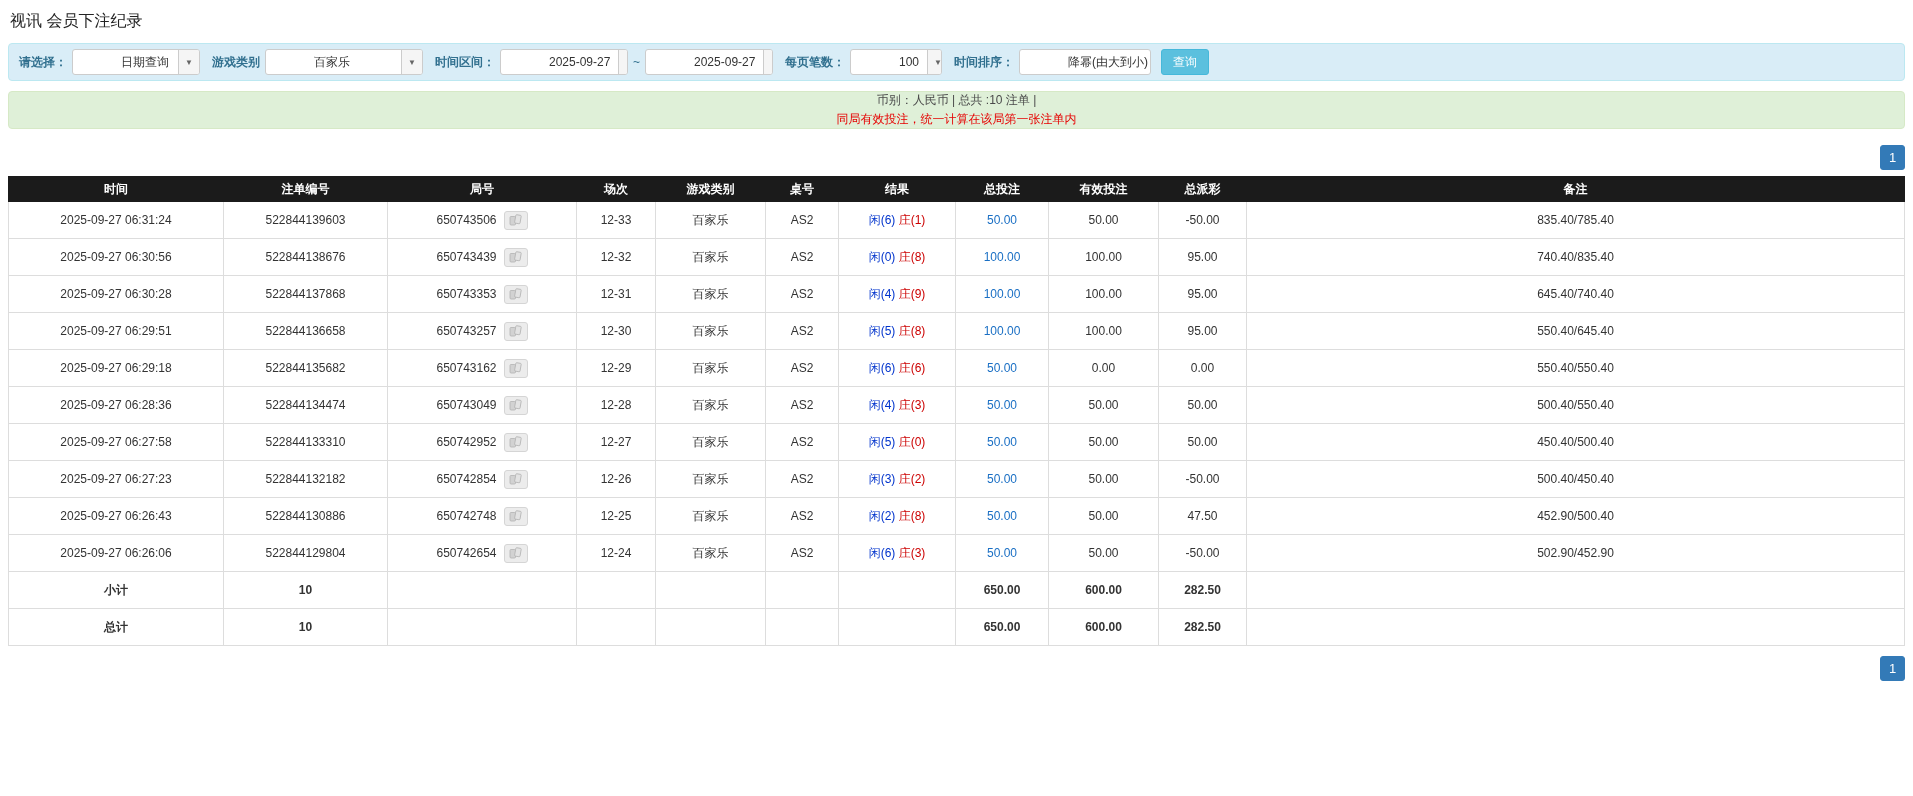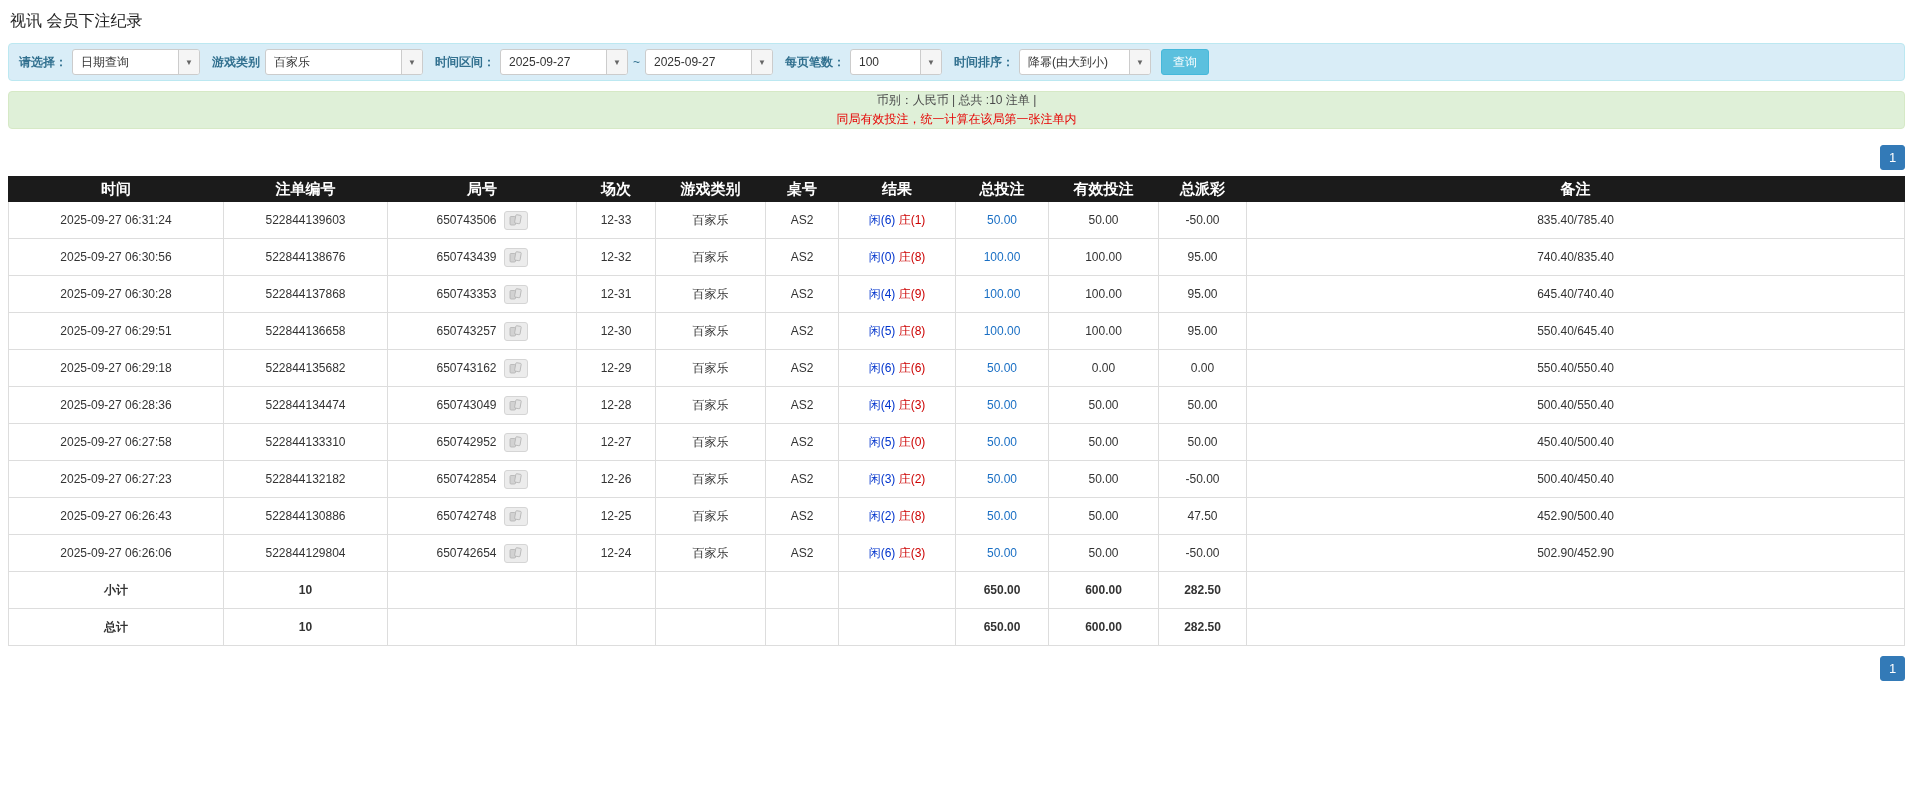--- a/index.html
+++ b/index.html
@@ -7,40 +7,40 @@
   body { font-family: "Liberation Sans", sans-serif; background: #fff; color: #333; font-size: 12px; }
 
   .page-title { font-size: 16px; color: #222; padding: 11px 26px 9px 10px; }
 
   .filter-bar { margin: 2px 8px 0 8px; background: #d9edf7; border: 1px solid #bce8f1; border-radius: 4px;
                 padding: 16px 8px; display: flex; align-items: center; height: 38px; }
   .filter-label { color: #31708f; font-weight: bold; white-space: nowrap; margin: 0 5px 0 12px; }
   .filter-label.first { margin-left: 2px; }
   .select-box { display: flex; align-items: stretch; background: #fff; border: 1px solid #ccc; border-radius: 3px;
                 height: 26px; overflow: hidden; cursor: pointer; }
-  .select-value { display: flex; align-items: center; padding: 0 8px; white-space: nowrap; flex: 1; color: #333; }
+  .select-value { display: flex; align-items: center; padding: 0 8px; white-space: nowrap; flex: 1; color: #333; margin-left: 40px; }
   .select-caret { width: 21px; border-left: 1px solid #ccc; background: #f5f5f5; display: flex; align-items: center;
                   justify-content: center; color: #666; font-size: 8px; flex: none; }
   .tilde { margin: 0 5px; color: #31708f; }
   .search-btn { margin-left: 10px; background: #5bc0de; border: 1px solid #46b8da; color: #fff; border-radius: 3px;
                 height: 26px; padding: 0 11px; font-size: 12px; cursor: pointer; font-family: Liberation Serif, serif; }
 
   .summary-bar { margin: 10px 8px 0 8px; background: #dff0d8; border: 1px solid #d6e9c6; border-radius: 4px;
                  padding: 0 10px; height: 38px; display: flex; align-items: center; justify-content: space-between; flex-direction: column; }
   .summary-left { color: #4a4a4a; }
   .summary-note { color: #e60000; }
 
   .pagination { display: flex; justify-content: flex-end; margin: 16px 8px 6px 8px; }
   .pagination.bottom { margin-top: 10px; }
   .page-btn { min-width: 25px; height: 25px; background: #337ab7; border: 1px solid #337ab7; color: #fff;
               display: flex; align-items: center; justify-content: center; font-size: 13px; border-radius: 3px; cursor: pointer; }
 
   table.records { width: 1897px; margin: 2px 8px 0 8px; border-collapse: collapse; table-layout: fixed; }
   table.records thead th { background: #1b1b1b; border: 1px solid #1b1b1b; color: #fff; height: 25px;
-                           font-size: 15px; font-weight: bold; text-align: center; }
+                           font-size: 12px; font-weight: bold; text-align: center; }
   table.records tbody td { background: #fff; border: 1px solid #ddd; height: 37px; text-align: center;
                            vertical-align: middle; font-size: 12px; color: #333; overflow: hidden; white-space: nowrap; }
   tr.summary-row td { background: #9c9c9c; border: 1px solid #8a8a8a; color: #fff; font-weight: bold; height: 26px; }
 
   .player { color: #0033cc; }
   .banker { color: #cc0000; }
   .bet-link { color: #1a6fc4; cursor: pointer; }
   .red { color: #e60000; }
 
   .card-icon { display: inline-flex; align-items: center; justify-content: center; width: 24px; height: 19px;

